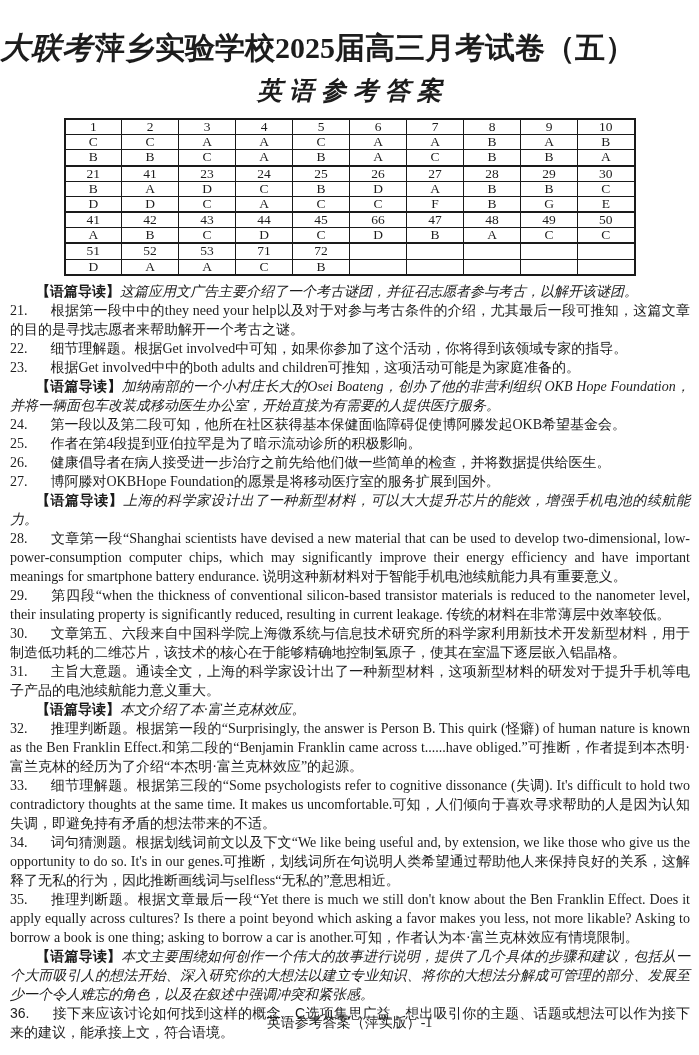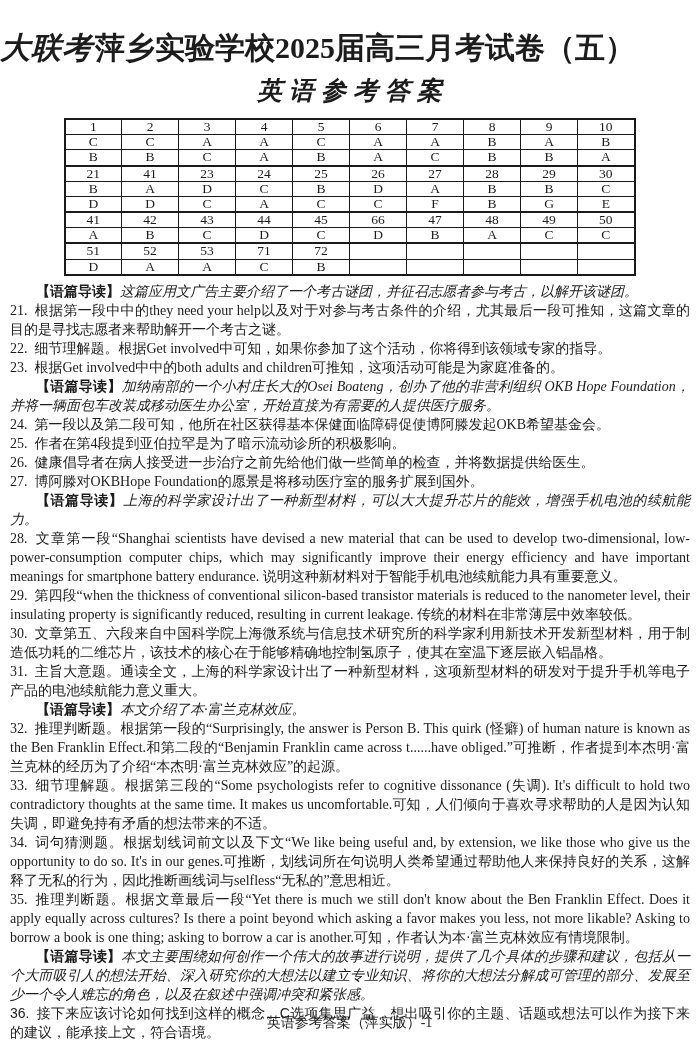--- a/index.html
+++ b/index.html
@@ -37,21 +37,21 @@
     margin:5px 9px 0 10px;
     font-size:14px;line-height:19px;text-align:justify;
   }
   .para{margin:0;}
   .type-guide{text-indent:26px;}
   .guide-label{
     font-family:"Liberation Sans","DejaVu Sans",sans-serif;
     font-weight:bold;font-style:normal;
   }
   .guide-text{font-style:italic;}
-  .item-num{margin-right:7px;}
+  .item-num{margin-right:23px;}
   .type-hei{font-family:"Liberation Sans","DejaVu Sans",sans-serif;font-size:14px;}
   .footer{
     position:absolute;bottom:23px;left:0;width:100%;
     text-align:center;font-size:14px;
   }
 </style>
 </head>
 <body>
 
 <div class="page">

